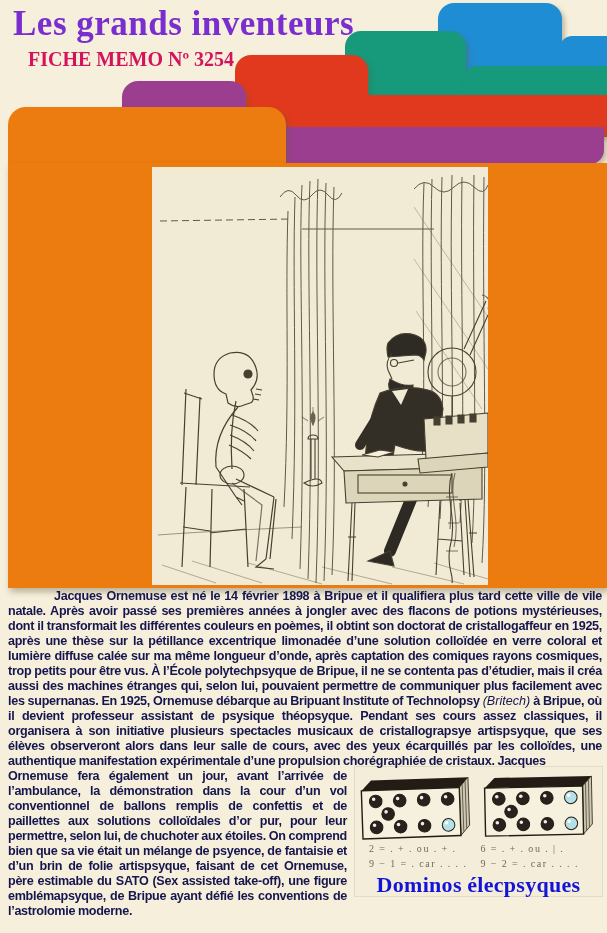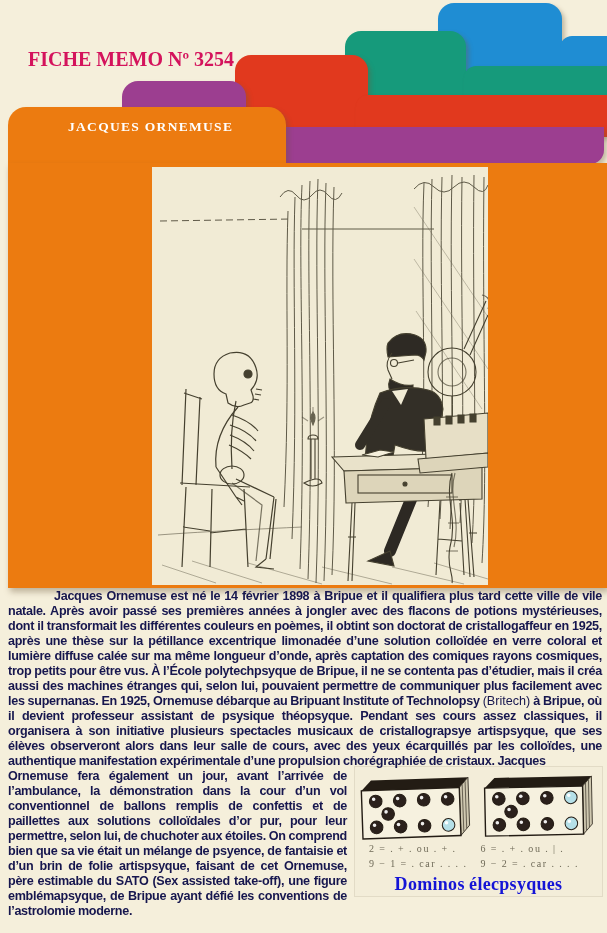--- a/index.html
+++ b/index.html
@@ -54,44 +54,45 @@
   
   .article{
     position:absolute;left:8px;top:589px;width:594px;height:344px;z-index:8;
     color:var(--body_text);
     font-size:12.6px;line-height:15px;font-weight:bold;
     letter-spacing:-.3px;word-spacing:-.4px;text-align:justify;
   }
   .article p{margin:0;}
   .p1{text-indent:46px;}
   .sg-i{}
-  .sg-lt{font-weight:normal;letter-spacing:0;}
+  .sg-lt{font-weight:normal;letter-spacing:0;font-style:italic;}
   
   .domino-figure{
     float:right;width:247px;margin:-2px 0 0 8px;
     background:#F3EDD9;box-shadow:0 0 0 1px rgba(120,110,80,.15);
     text-align:center;padding:2px 0 4px 0;
   }
   .domino-svg{display:block;margin:2px auto 0 auto;}
   .formula-grid{
     display:grid;grid-template-columns:1fr 1fr;row-gap:3px;
     padding:2px 10px 0 14px;text-align:left;
     font-family:"Liberation Serif",serif;font-weight:normal;
     font-size:10px;line-height:12px;letter-spacing:1.6px;color:#6F6A58;
   }
   .domino-caption{
     margin-top:7px;font-family:"Liberation Serif",serif;font-weight:bold;
-    font-size:18px;color:var(--caption_blue);letter-spacing:.3px;
+    font-size:22px;color:var(--caption_blue);letter-spacing:.3px;
   }
 </style>
 </head>
 <body>
 
 <div class="page">
 
+  <div class="main-title">Les grands inventeurs</div>
   <div class="subtitle">FICHE MEMO Nº 3254</div>
 
   <div class="blue">
     <div class="tab-bump"></div>
     <div class="tab-body"></div>
   </div>
   <div class="teal">
     <div class="tab-bump"></div>
     <div class="tab-body"></div>
   </div>
@@ -100,21 +101,20 @@
     <div class="tab-body"></div>
   </div>
   <div class="purple">
     <div class="tab-bump"></div>
     <div class="tab-body"></div>
   </div>
   <div class="orange">
     <div class="tab-bump"></div>
   </div>
   <div class="orange-card"></div>
-  <div class="tab-label">JACQUES ORNEMUSE</div>
 
   <svg class="engraving" viewBox="0 0 336 418">
     <rect width="336" height="418" fill="var(--engraving_bg)"></rect>
     <g stroke="var(--ink)" fill="none" stroke-width="1" opacity=".85">
 
       <path d="M8 54 L140 52" stroke-dasharray="7 4"></path>
       <path d="M150 62 L282 62"></path>
 
       <path d="M128 30 q8 -12 16 -2 q8 10 16 0 q8 -10 16 0 q8 10 14 -2"></path>
       <path d="M136 44 C133 130 138 220 132 340"></path>

